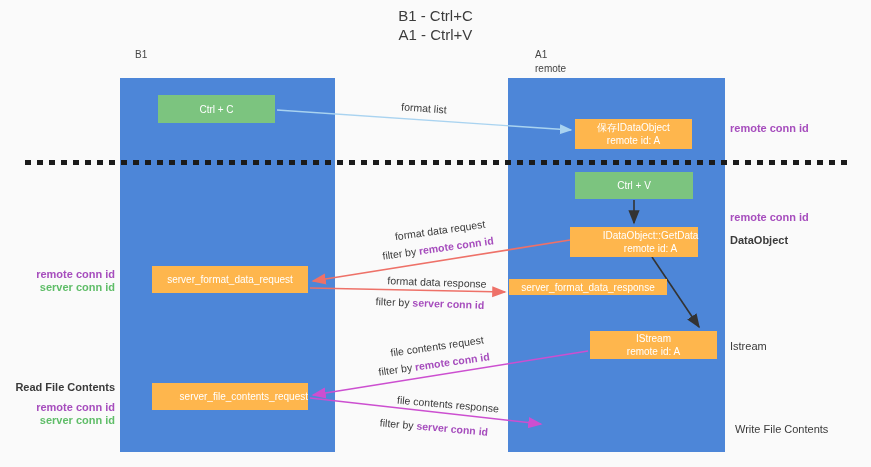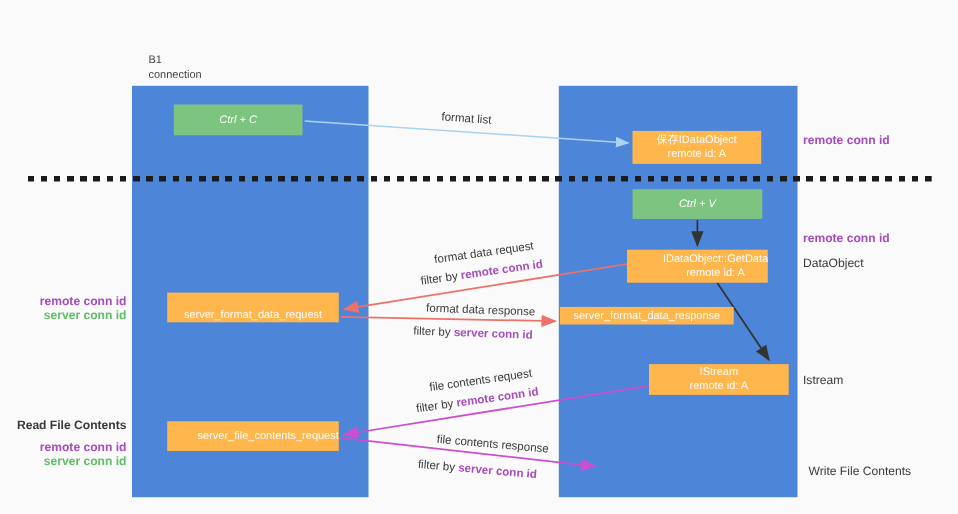--- a/index.html
+++ b/index.html
@@ -22,42 +22,49 @@
   .column.left{left:120px;width:215px;}
   .column.right{left:508px;width:217px;}
 
   .divider{position:absolute;top:160px;left:25px;width:822px;height:5px;z-index:2;
     background:repeating-linear-gradient(to right,#1b1b1b 0 6px,transparent 6px 12px);}
 
   svg.edges{position:absolute;left:0;top:0;z-index:3;pointer-events:none;}
 
   .node{position:absolute;z-index:4;display:flex;flex-direction:column;align-items:center;justify-content:center;
     color:#fff;font-size:10px;line-height:13px;text-align:center;}
-  .node.green{background:var(--box-green);font-style:italic;}
+  .node.green{background:var(--box-green);}
   .node.orange{background:var(--box-orange);}
 
   .side-label{position:absolute;z-index:5;font-size:11px;line-height:12px;white-space:nowrap;}
   .side-label.purple{color:var(--label-purple);font-weight:bold;}
   .side-label.green{color:var(--label-green);font-weight:bold;}
   .side-label.plain{color:var(--ink);}
   .left-side{text-align:right;font-weight:bold;}
 
   .edge-label{position:absolute;z-index:5;font-size:10.5px;white-space:nowrap;color:var(--ink);
     transform:translate(-50%,-50%);}
   .edge-label .hl{color:var(--label-purple);font-weight:bold;}
 </style>
 </head>
 <body>
 
 <div class="canvas">
 
+  <div class="title">
+    <div>B1 - Ctrl+C</div>
+    <div>A1 - Ctrl+V</div>
+  </div>
 
   <div class="col-header left">
     <div>B1</div>
-    <div>connection</div>
+  </div>
+  <div class="col-header right">
+    <div>A1</div>
+    <div>remote</div>
   </div>
 
   <div class="column left"></div>
   <div class="column right"></div>
 
   <div class="divider"></div>
 
   <svg class="edges" width="871" height="467" viewBox="0 0 871 467">
     <defs>
       <marker id="m-blue" markerWidth="9" markerHeight="8" refX="8" refY="3.5" orient="auto">
@@ -93,41 +100,41 @@
 
   <div class="node green" style="left:575px;top:172px;width:118px;height:27px;">
     <span>Ctrl + V</span>
   </div>
 
   <div class="node orange" style="left:570px;top:227px;width:128px;height:30px;padding-left:33px;">
     <span>IDataObject::GetData</span>
     <span>remote id: A</span>
   </div>
 
-  <div class="node orange" style="left:152px;top:266px;width:156px;height:27px;justify-content:flex-end;">
+  <div class="node orange" style="left:152px;top:266px;width:156px;height:27px;">
     <span>server_format_data_request</span>
   </div>
 
   <div class="node orange" style="left:509px;top:279px;width:158px;height:16px;">
     <span>server_format_data_response</span>
   </div>
 
   <div class="node orange" style="left:590px;top:331px;width:127px;height:28px;">
     <span>IStream</span>
     <span>remote id: A</span>
   </div>
 
   <div class="node orange" style="left:152px;top:383px;width:156px;height:27px;align-items:flex-end;">
     <span>server_file_contents_request</span>
   </div>
 
 
   <div class="side-label purple" style="left:730px;top:122px;">remote conn id</div>
   <div class="side-label purple" style="left:730px;top:211px;">remote conn id</div>
-  <div class="side-label plain" style="left:730px;top:234px;">DataObject</div>
+  <div class="side-label plain" style="left:730px;top:234px;font-weight:bold;">DataObject</div>
   <div class="side-label plain" style="left:730px;top:340px;">Istream</div>
   <div class="side-label plain" style="left:735px;top:423px;">Write File Contents</div>
 
   <div class="side-label purple left-side" style="left:18px;top:268px;width:97px;">remote conn id</div>
   <div class="side-label green left-side" style="left:18px;top:281px;width:97px;">server conn id</div>
   <div class="side-label plain left-side" style="left:14px;top:381px;width:101px;">Read File Contents</div>
   <div class="side-label purple left-side" style="left:18px;top:401px;width:97px;">remote conn id</div>
   <div class="side-label green left-side" style="left:18px;top:414px;width:97px;">server conn id</div>
 
   <div class="edge-label" style="left:424px;top:108px;transform:translate(-50%,-50%) rotate(4deg);">format list</div>

